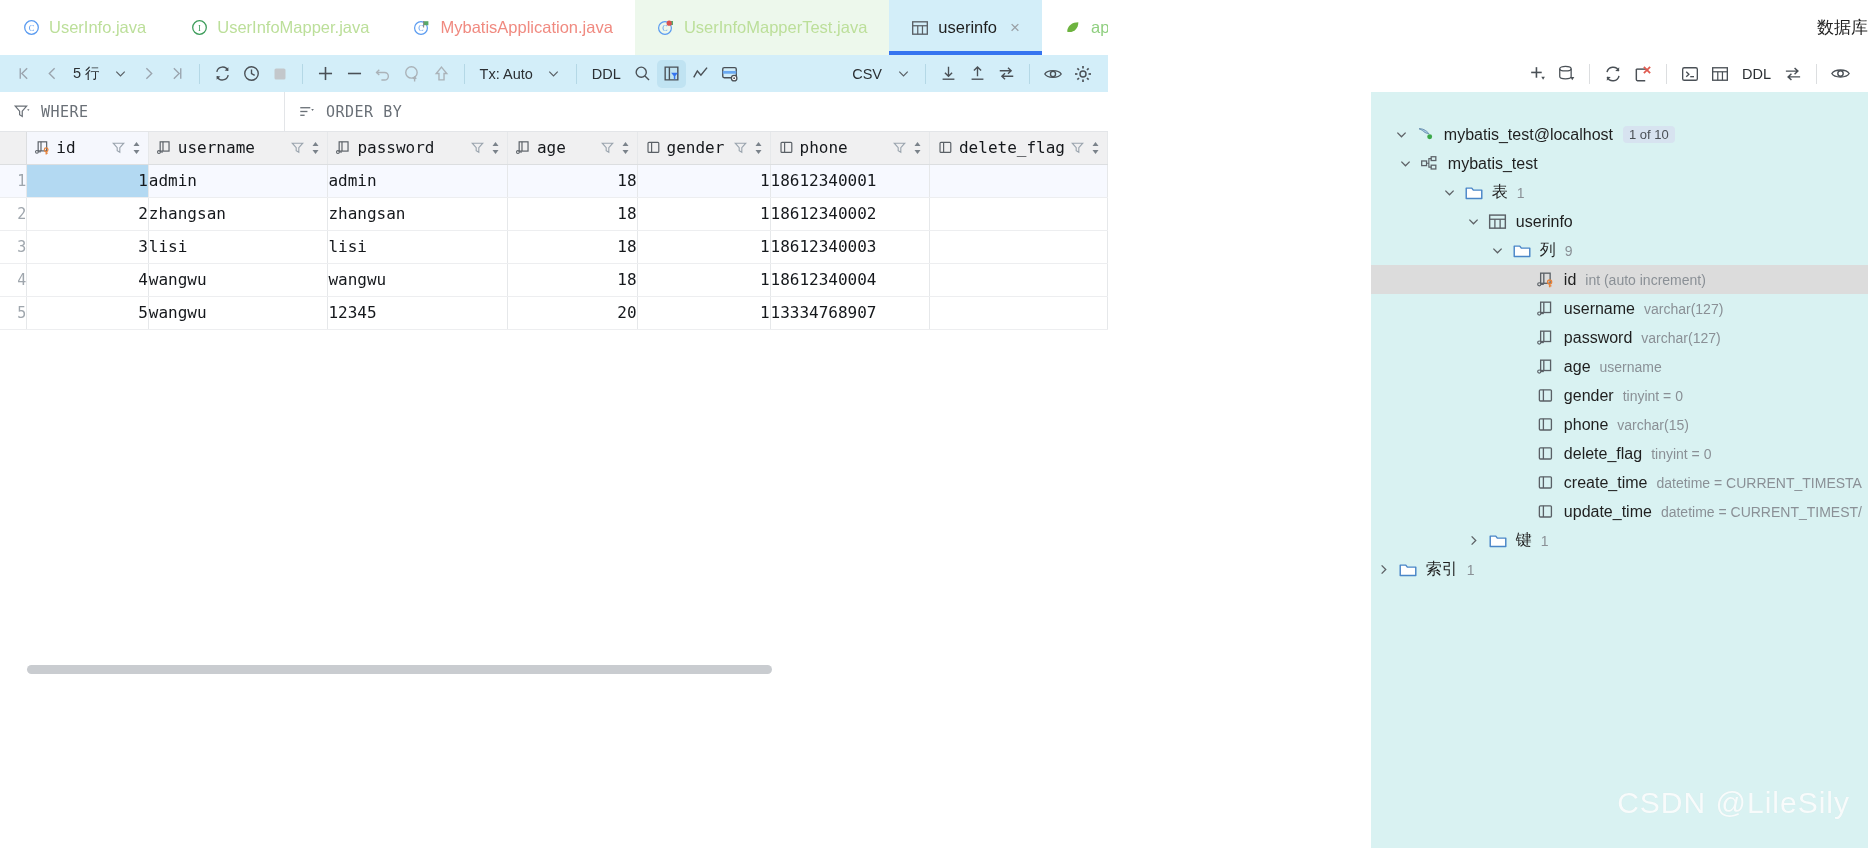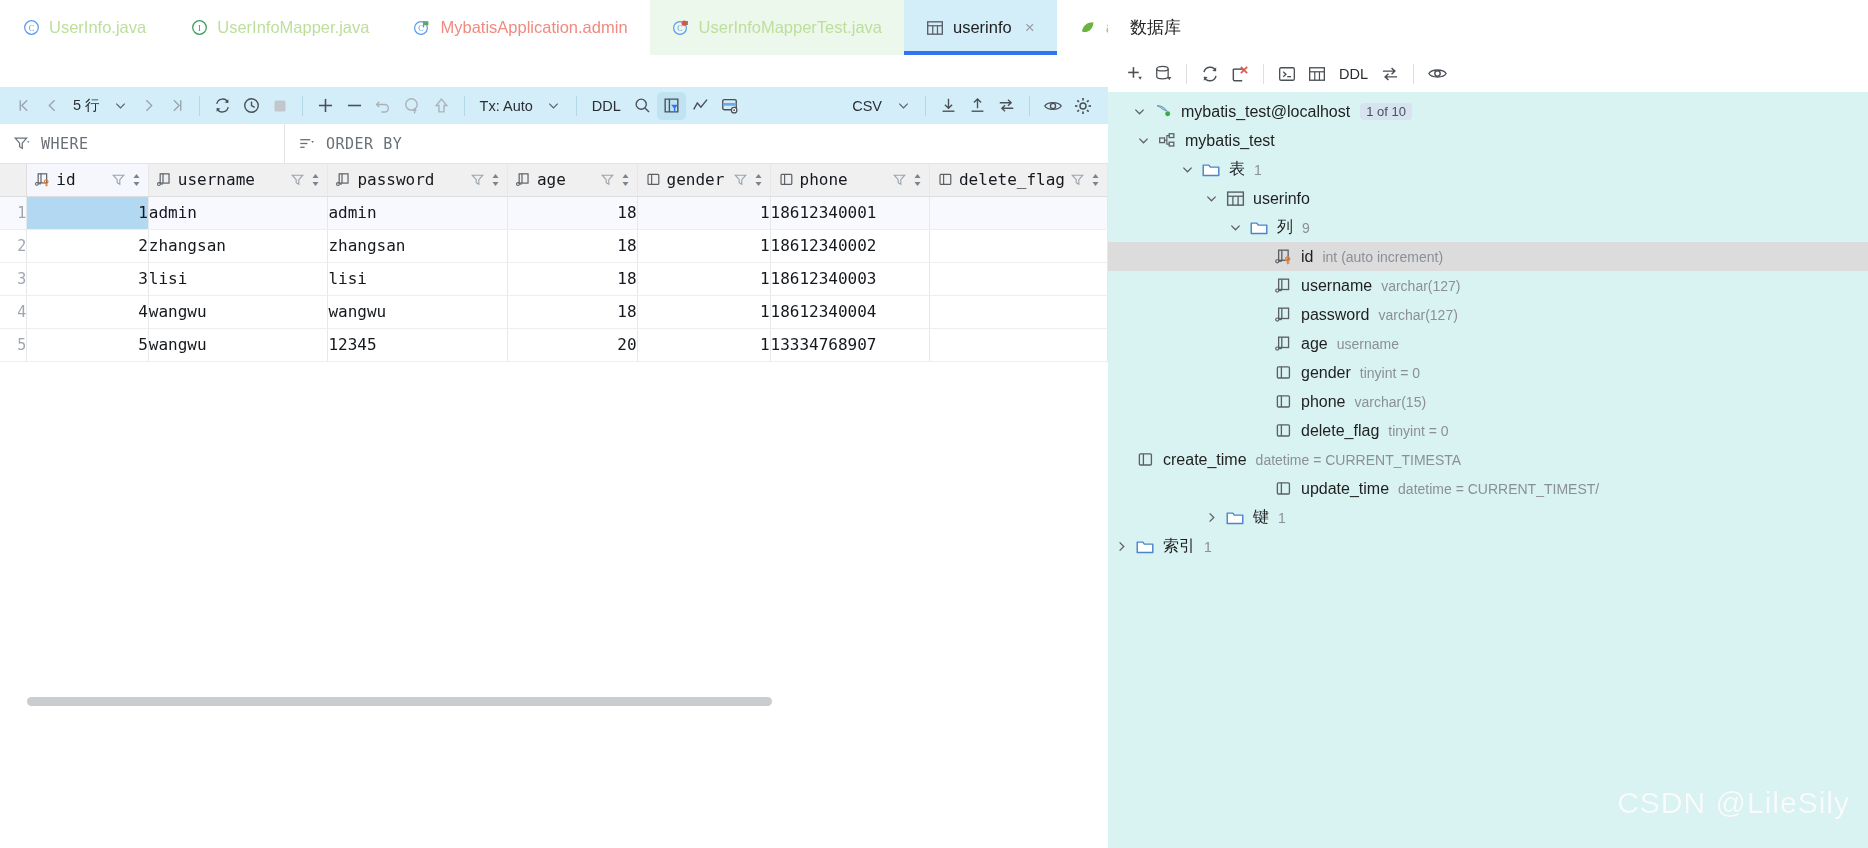--- a/index.html
+++ b/index.html
@@ -32,21 +32,21 @@
   .tab.active::after {
     content: ""; position: absolute; left: 0; right: 0; bottom: 0; height: 4px; background: #3574f0;
   }
   .tab .close { font-size: 17px; color: #9aa0a6; margin-left: 4px; }
   .tab.applabel { color: #8fcf7f; }
 
   
   .toolbar {
     height: 37px; background: #d3eef9;
     display: flex; align-items: center; gap: 0px; padding: 0 10px;
-    font-size: 14.5px; color: #41474d; margin-top: 32px;
+    font-size: 14.5px; color: #41474d;
   }
   .tb { display: inline-flex; align-items: center; justify-content: center; height: 28px; min-width: 28px; padding: 0 5px; border-radius: 5px; color: #4a5056; }
   .tb.muted { color: #aab2b8; }
   .tb.sel { background: #c0e3f2; }
   .tb.text { padding: 0 7px; font-size: 14.5px; color: #2b2f33; }
   .tbsep { width: 1px; height: 20px; background: #b4d8e6; margin: 0 8px; }
   .tbspacer { flex: 1; }
 
   
   .filterbar { height: 40px; display: flex; align-items: stretch; background: #fff; border-bottom: 1px solid #e3e5e8; }
@@ -74,21 +74,21 @@
     font-family: "DejaVu Sans Mono", monospace;
   }
   td.cell { font-size: 16px; color: #15181c; padding: 0 7px; white-space: nowrap; }
   td.num { text-align: right; padding-right: 9px; }
   tr.r1 td { background: #f7f9ff; }
   td.selcell { background: #b3d9f2 !important; }
 
   .hscroll { position: absolute; left: 27px; bottom: 6px; width: 745px; height: 9px; background: #c9ccd0; border-radius: 5px; }
 
   
-  .dbpanel { width: 760px; height: 848px; background: #ffffff; position: relative; display: flex; flex-direction: column; }
+  .dbpanel { width: 760px; height: 848px; background: #ffffff; position: relative; display: flex; flex-direction: column; align-items: flex-end; }
   .db-title { height: 55px; display: flex; align-items: center; padding-left: 22px; font-size: 17px; color: #1f1f1f; background: #fff; }
   .db-toolbar {
     height: 37px; background: #ffffff; display: flex; align-items: center; padding: 0 12px; gap: 0;
     color: #4a5056; font-size: 14.5px;
   }
   .db-toolbar .tbsep { background: #dcdee0; }
   .tree { flex: 1; background: #d9f2f2; padding-top: 5px; position: relative; overflow: hidden; }
   .tnode { display: flex; align-items: center; height: 29px; font-size: 16px; color: #1f1f1f; white-space: nowrap; padding-right: 6px; }
   .tnode.selected { background: #dcdcdc; }
   .tw { width: 26px; display: inline-flex; align-items: center; justify-content: center; color: #5d6165; flex: 0 0 26px; }
@@ -136,21 +136,21 @@
 
       <div class="tab red">
         <span class="ticon">
           <svg width="18" height="18" viewBox="0 0 18 18">
               <circle cx="8" cy="9" r="6.4" fill="none" stroke="#5a9bf0" stroke-width="1.2"></circle>
               <text x="8" y="12" font-size="8" text-anchor="middle" fill="#5a9bf0" font-family="Liberation Serif,serif">C</text>
               <path d="M11 2.2 L15.4 2.2 L15.4 6.2 L11 6.2 Z" fill="#59a869"></path>
               <path d="M10.6 2 L10.6 8.4" stroke="#8a8a8a" stroke-width="1.1"></path>
             </svg>
         </span>
-        <span>MybatisApplication.admin</span>
+        <span>MybatisApplication.java</span>
       </div>
 
       <div class="tab dim testbg">
         <span class="ticon">
           <svg width="18" height="18" viewBox="0 0 18 18">
               <circle cx="8" cy="9" r="6.4" fill="none" stroke="#5a9bf0" stroke-width="1.2"></circle>
               <text x="8" y="12" font-size="8" text-anchor="middle" fill="#5a9bf0" font-family="Liberation Serif,serif">C</text>
               <path d="M11.5 2 L16 2 L16 6 L11.5 6 Z" fill="#59a869"></path>
               <circle cx="12.2" cy="4.2" r="2.6" fill="#d9534f"></circle>
             </svg>
@@ -678,21 +678,21 @@
 
       <span class="tb">
         <svg width="21" height="21" viewBox="0 0 18 18">
             <path d="M1.6 9 C4 5, 14 5, 16.4 9 C14 13, 4 13, 1.6 9 Z" fill="none" stroke="#4a5056" stroke-width="1.2"></path>
             <circle cx="9" cy="9" r="2.3" fill="none" stroke="#4a5056" stroke-width="1.2"></circle>
           </svg>
       </span>
     </div>
 
     <div class="tree">
-      <div class="tnode" style="padding-left: 18px;">
+      <div class="tnode" style="padding-left: 18px; margin-top: 23px;">
           <span class="tw">
             <svg width="15" height="15" viewBox="0 0 16 16">
               <path d="M3.6 6 L8 10.4 L12.4 6" fill="none" stroke="#5d6165" stroke-width="1.4"></path>
             </svg>
           </span>
           <span class="ticon2">
             <svg width="19" height="19" viewBox="0 0 20 20">
         <path d="M3.2 4 C6 3.4 11 5.4 13.6 9.2 C11.6 9 9.6 8.2 8 6.8 C6.4 5.4 4.6 4.4 3.2 4 Z" fill="#a8cbe6" stroke="#5f86a8" stroke-width="0.9"></path>
         <circle cx="14.4" cy="12.4" r="2.6" fill="#3ba84a"></circle>
       </svg>
@@ -841,21 +841,21 @@
           <span class="tw"></span>
           <span class="ticon2">
             <svg width="19" height="19" viewBox="0 0 18 18">
     <rect x="3.2" y="3.6" width="11.4" height="10.6" rx="1" fill="none" stroke="#5a6066" stroke-width="1.25"></rect>
     <line x1="7" y1="3.6" x2="7" y2="14.2" stroke="#5a6066" stroke-width="1.25"></line>
   </svg>
           </span>
           <span class="tlabel">delete_flag</span>
           <span class="tmeta">tinyint = 0</span>
         </div>
-        <div class="tnode" style="">
+        <div class="tnode" style="padding-left: 138px;">
           <span class="tw"></span>
           <span class="ticon2">
             <svg width="19" height="19" viewBox="0 0 18 18">
     <rect x="3.2" y="3.6" width="11.4" height="10.6" rx="1" fill="none" stroke="#5a6066" stroke-width="1.25"></rect>
     <line x1="7" y1="3.6" x2="7" y2="14.2" stroke="#5a6066" stroke-width="1.25"></line>
   </svg>
           </span>
           <span class="tlabel">create_time</span>
           <span class="tmeta">datetime = CURRENT_TIMESTA</span>
         </div>

